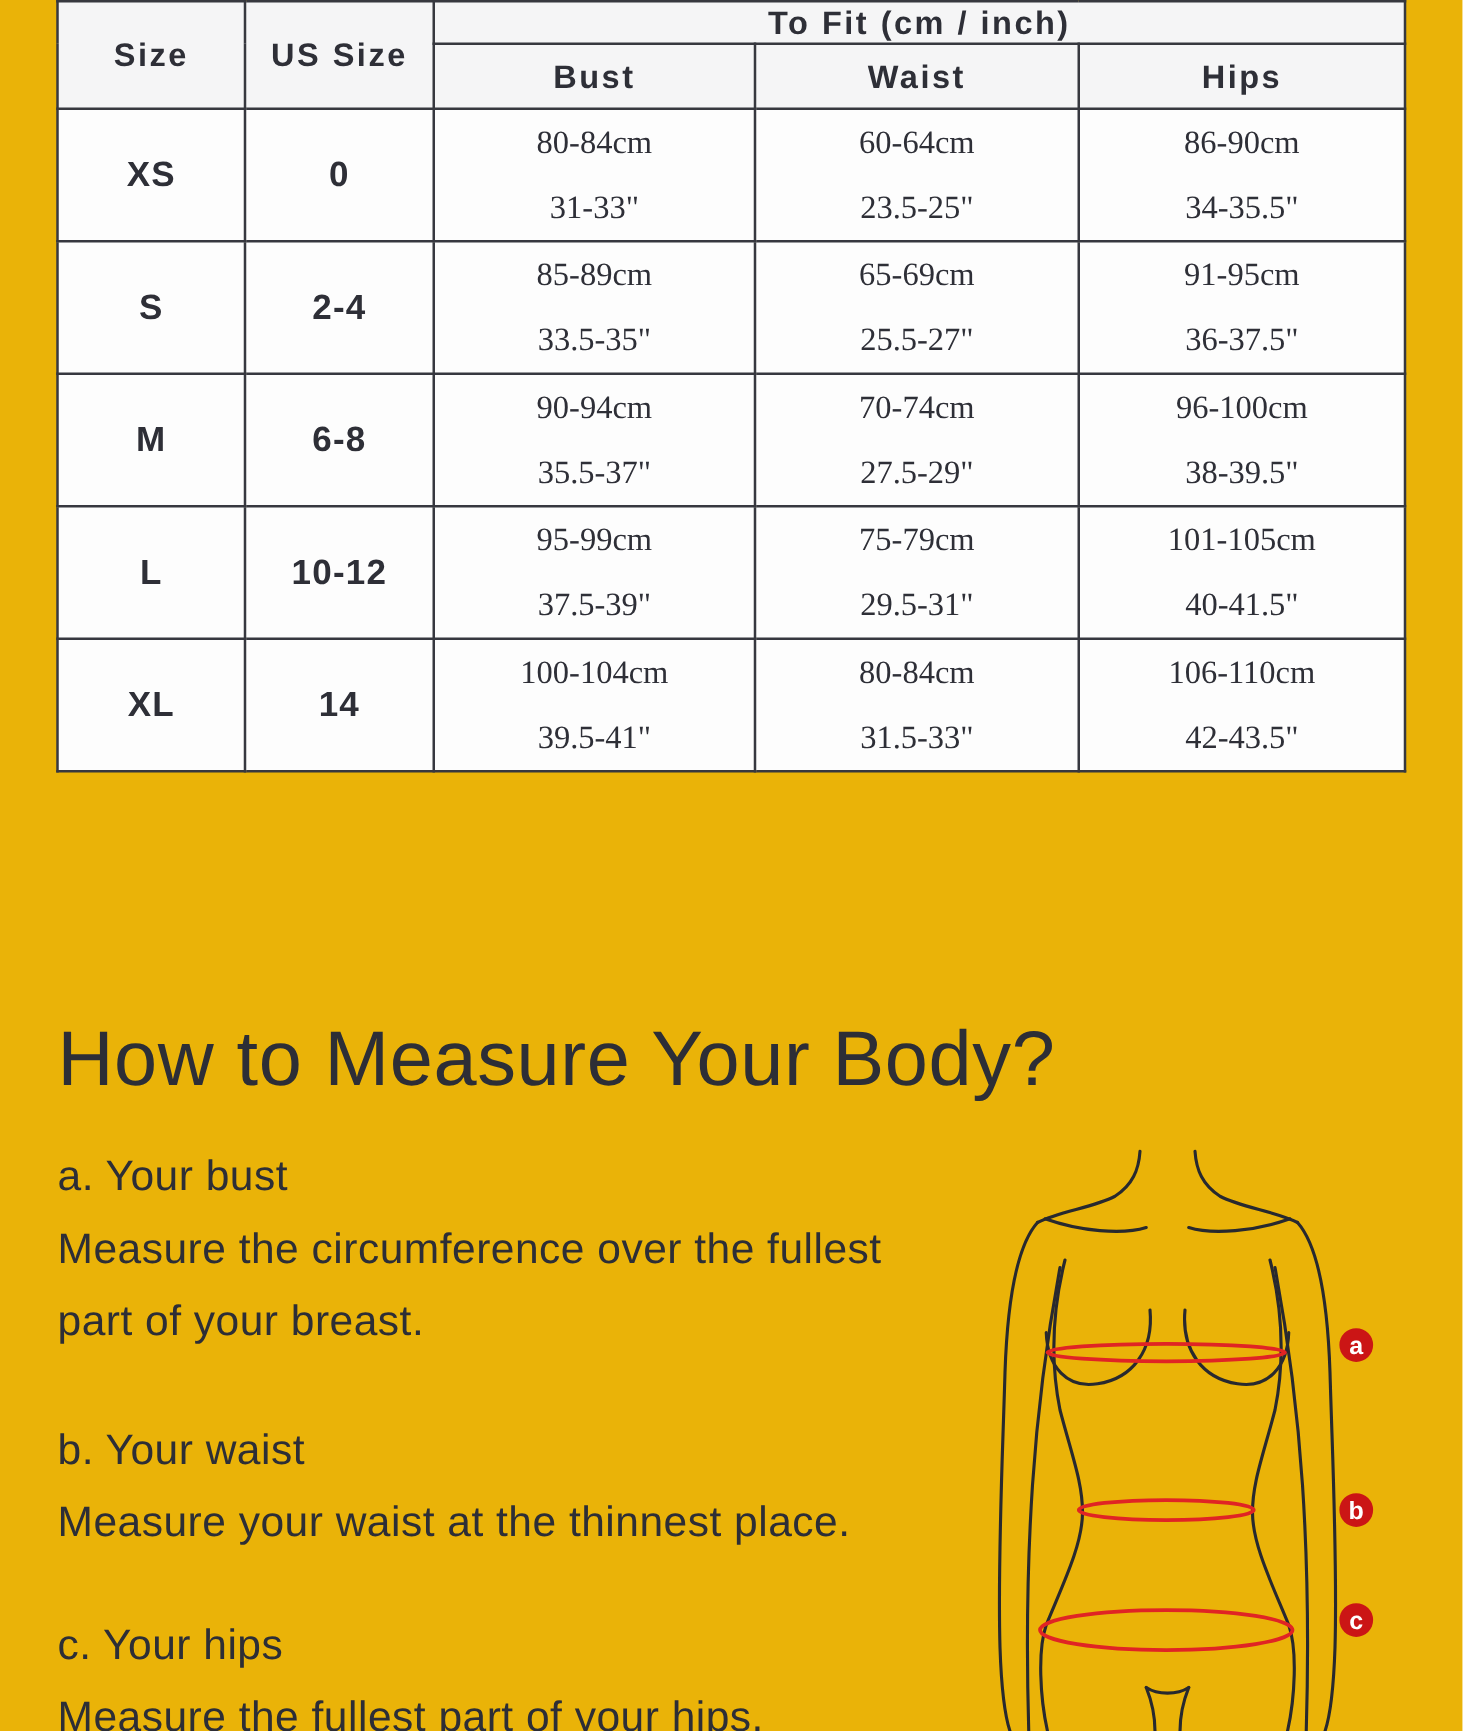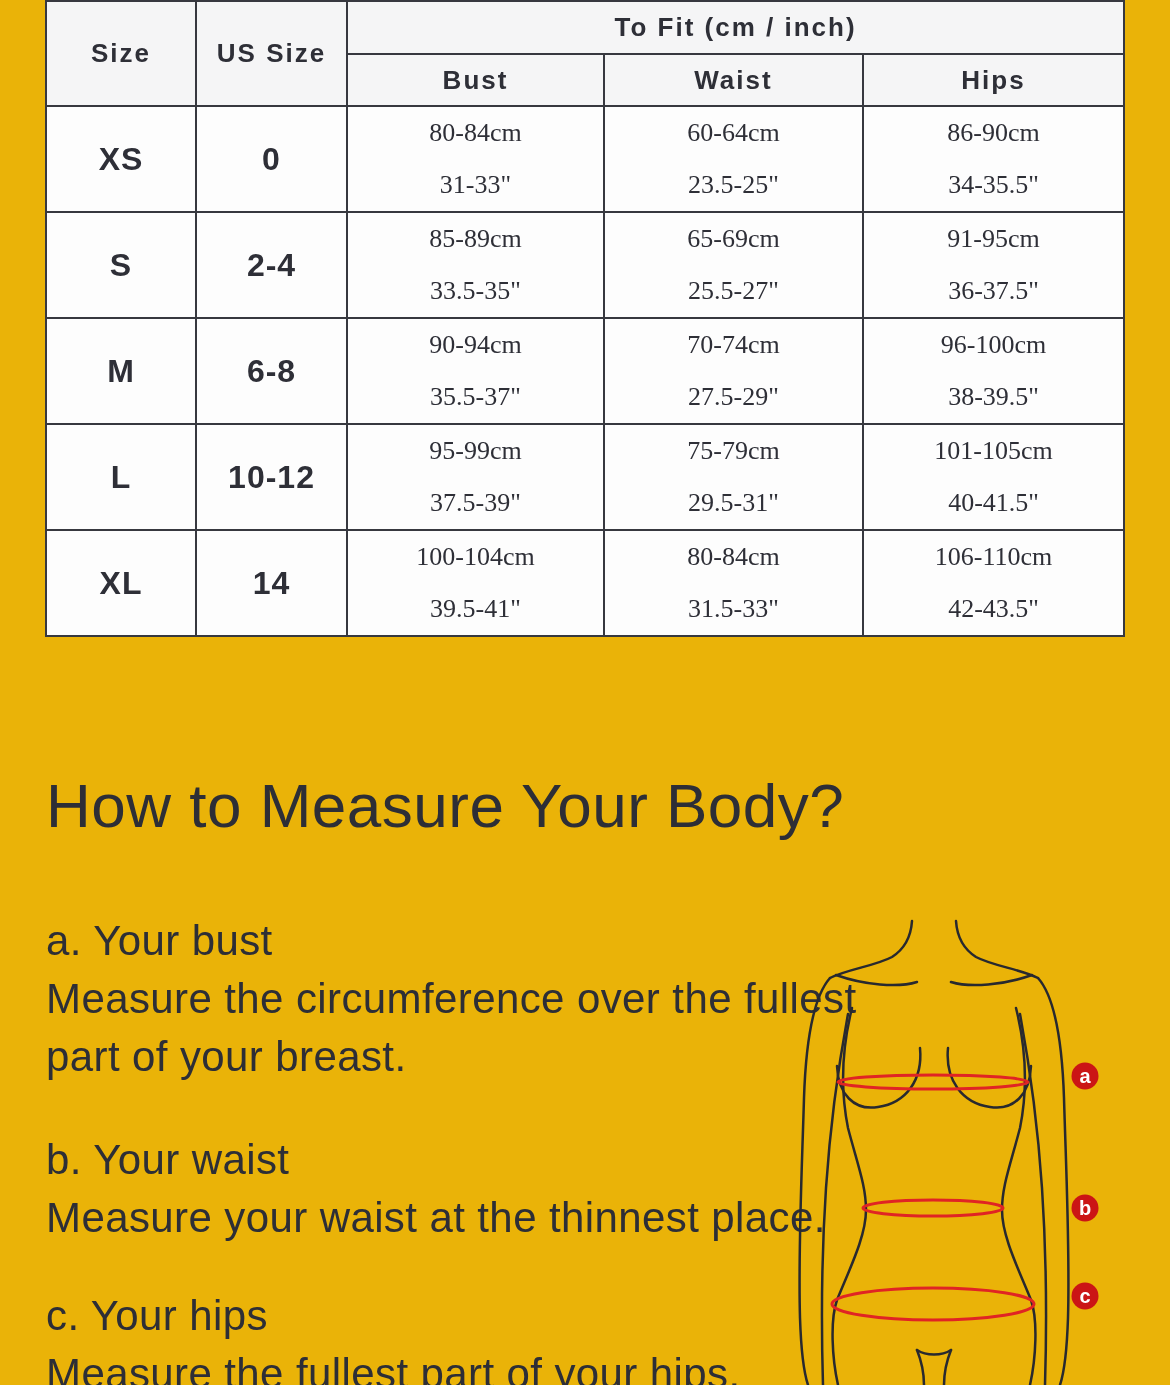--- a/index.html
+++ b/index.html
@@ -28,44 +28,44 @@
     text-align: center;
     vertical-align: middle;
     color: #2e2f37;
   }
   table.size-chart th {
     background: #f5f5f6;
     font-weight: 700;
     font-size: 26px;
     letter-spacing: 2px;
   }
-  th.tofit-header { height: 53px; letter-spacing: 3px; }
+  th.tofit-header { height: 34px; letter-spacing: 3px; }
   tr.subheader-row th { height: 52px; margin-top: 25px; }
   table.size-chart td { background: #fdfdfd; height: 104px; }
-  td.size-cell { font-size: 32px; font-weight: 700; letter-spacing: 1px; }
+  td.size-cell { font-size: 28px; font-weight: 700; letter-spacing: 1px; }
   td.fit-cell { font-size: 26px; font-weight: 500; font-family: Liberation Serif, serif; }
   td.fit-cell .line { line-height: 52px; }
 
   
   .guide-heading {
     position: absolute;
     left: 46px;
-    top: 770px;
+    top: 812px;
     font-size: 62px;
     font-weight: 400;
     letter-spacing: 0.5px;
     color: #2d2e36;
     white-space: nowrap;
   }
 
   
   .measure-section {
     position: absolute;
     left: 46px;
-    font-size: 42px;
+    font-size: 34px;
     line-height: 58px;
     letter-spacing: 0.4px;
     color: #2d2e36;
     white-space: nowrap;
   }
   .section-a { top: 912px; }
   .section-b { top: 1131px; }
   .section-c { top: 1287px; }
 
   

